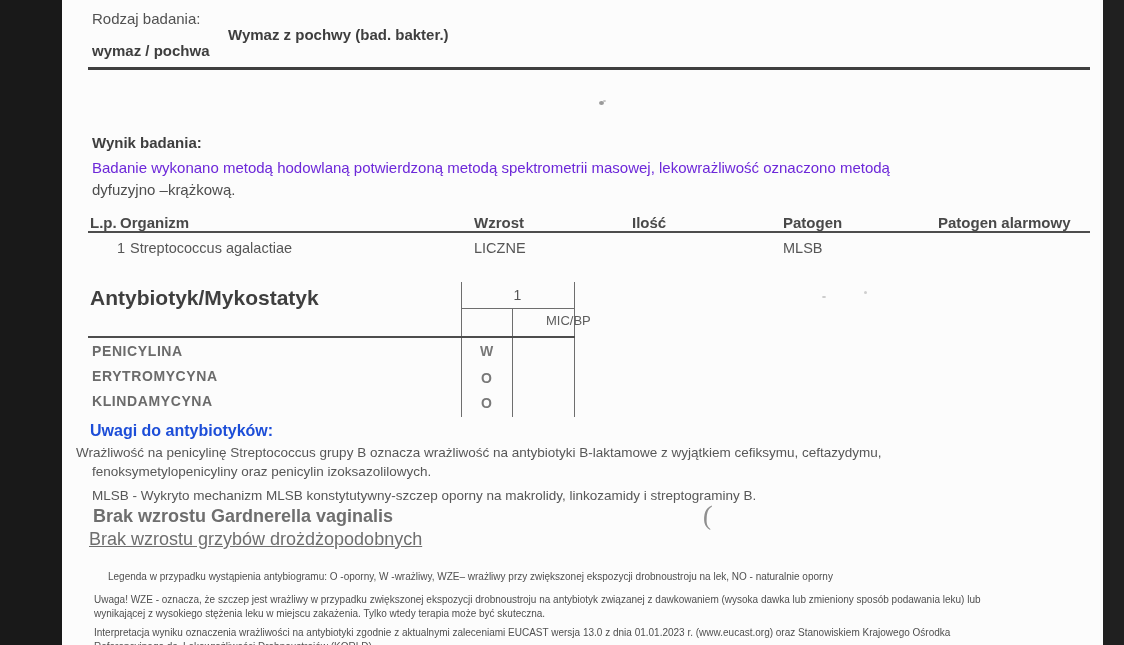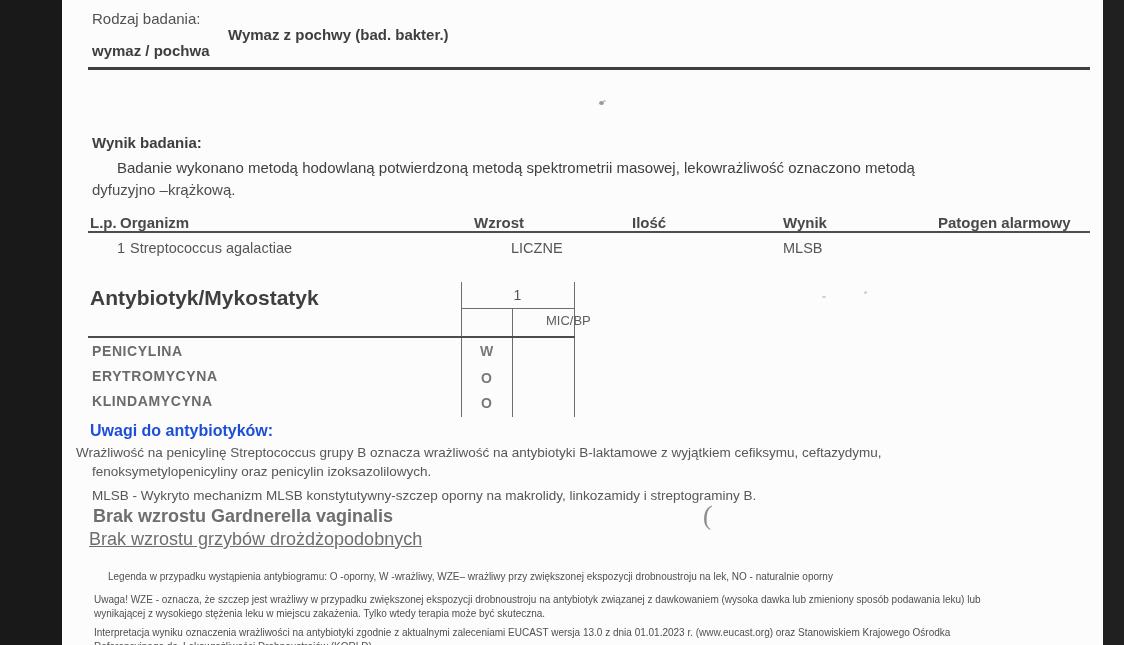--- a/index.html
+++ b/index.html
@@ -21,36 +21,36 @@
   .b { font-weight:bold; }
 
   
   .hdr-label { left:30px; top:10px; font-size:15px; color:#525252; }
   .hdr-value { left:166px; top:10px; font-size:15px; color:#3e3e3e;margin-top:16px; }
   .hdr-sub   { left:30px; top:42px; font-size:15px; color:#3e3e3e; }
   .hdr-rule  { left:26px; top:67px; width:1002px; height:3px; background:#3f3f3f; }
 
   
   .res-head { left:30px; top:134px; font-size:15px; color:#3e3e3e; }
-  .res-line1 { left:30px; top:159px; font-size:15px; color:#404040;margin-left:25px; }
+  .res-line1 { left:30px; top:159px; font-size:15px; color:#6d28d9; }
   .res-line2 { left:30px; top:181px; font-size:15px; color:#4e4e4e; }
 
   
   .ot-h { top:214px; font-size:15px; font-weight:bold; color:#494949; }
   .ot-h-lp   { left:28px; }
   .ot-h-org  { left:58px; }
   .ot-h-wzr  { left:412px; }
   .ot-h-ilo  { left:570px; }
   .ot-h-szcz { left:721px; }
   .ot-h-pat  { left:876px; }
   .ot-rule { left:26px; top:231px; width:1002px; height:2px; background:#4d4d4d; }
   .ot-c { top:240px; font-size:14.5px; color:#565656; }
   .ot-c-lp   { left:55px; }
   .ot-c-org  { left:68px; }
-  .ot-c-wzr  { left:412px;margin-left:37px; }
+  .ot-c-wzr  { left:412px; }
   .ot-c-szcz { left:721px; }
 
   
   .ab-head { left:28px; top:286px; font-size:21px; color:#3f3f3f; }
   .ab-vline { position:absolute; width:1px; background:#6e6e6e; }
   .ab-vA { left:399px; top:282px; height:135px; }
   .ab-vB { left:450px; top:308px; height:109px; }
   .ab-vC { left:512px; top:282px; height:135px; }
   .ab-h1 { left:399px; top:308px; width:114px; height:1px; background:#6e6e6e; position:absolute; }
   .ab-isonum { left:399px; top:287px; width:113px; text-align:center; font-size:14px; color:#555; }
@@ -105,21 +105,21 @@
   <div class="speck speck-3"></div>
 
   <span class="abs res-head b">Wynik badania:</span>
   <span class="abs res-line1">Badanie wykonano metodą hodowlaną potwierdzoną metodą spektrometrii masowej, lekowrażliwość oznaczono metodą</span>
   <span class="abs res-line2">dyfuzyjno –krążkową.</span>
 
   <span class="abs ot-h ot-h-lp">L.p.</span>
   <span class="abs ot-h ot-h-org">Organizm</span>
   <span class="abs ot-h ot-h-wzr">Wzrost</span>
   <span class="abs ot-h ot-h-ilo">Ilość</span>
-  <span class="abs ot-h ot-h-szcz">Wynik</span>
+  <span class="abs ot-h ot-h-szcz">Patogen</span>
   <span class="abs ot-h ot-h-pat">Patogen alarmowy</span>
   <div class="abs ot-rule"></div>
 
   <span class="abs ot-c ot-c-lp">1</span>
   <span class="abs ot-c ot-c-org">Streptococcus agalactiae</span>
   <span class="abs ot-c ot-c-wzr">LICZNE</span>
   <span class="abs ot-c ot-c-szcz">MLSB</span>
 
   <span class="abs ab-head b">Antybiotyk/Mykostatyk</span>
   <div class="ab-vline ab-vA"></div>

